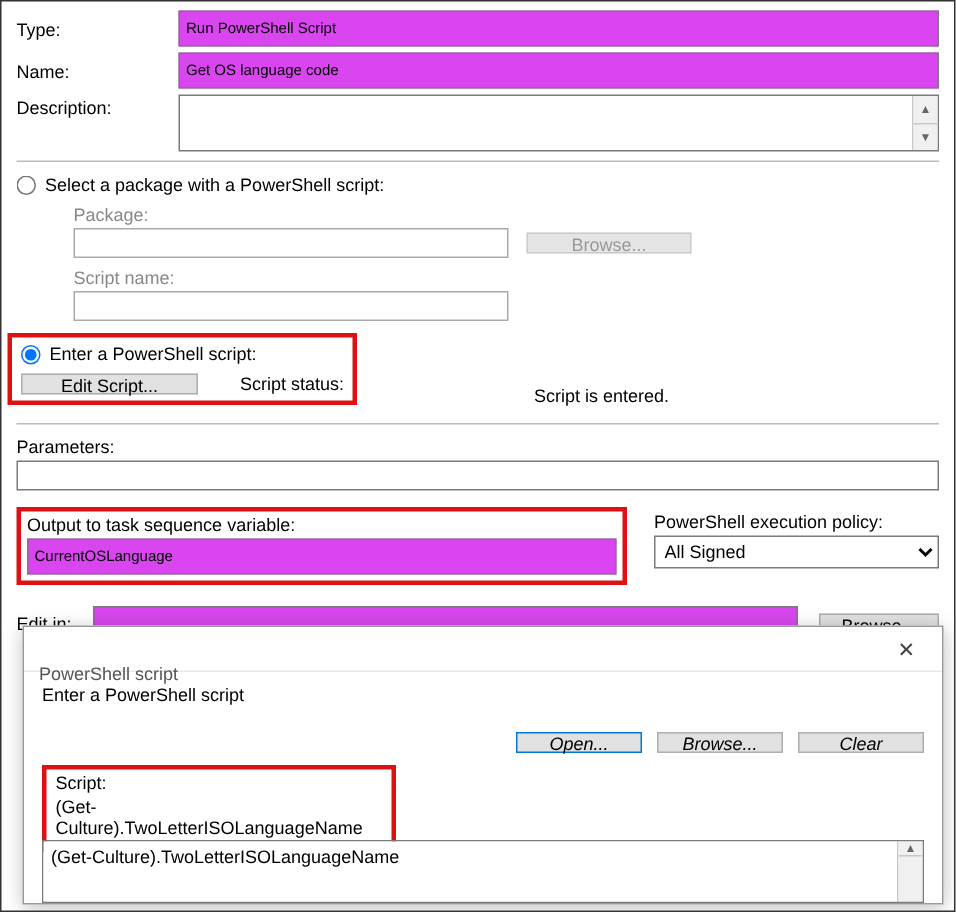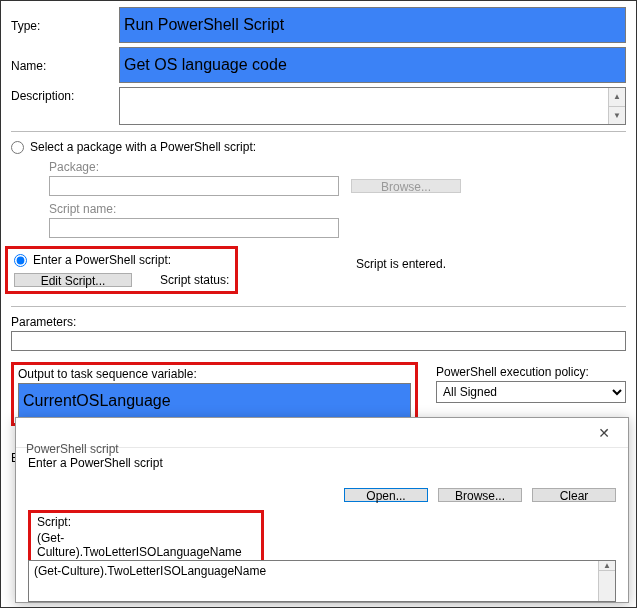--- a/index.html
+++ b/index.html
@@ -24,26 +24,26 @@
     margin-bottom: 4px;
   }
   .row .lbl {
     width: 108px;
     flex-shrink: 0;
     padding-top: 2px;
   }
   .row .lbl.top { align-self: flex-start; }
   .txt {
     flex: 1;
-    height: 36px;
+    height: 24px;
     border: 1px solid #7a7a7a;
     padding: 1px 4px;
-    background: #3b82f6;
-    font-family: inherit;
-    font-size: 16px;
+    background: #d946ef;
+    font-family: inherit;
+    font-size: 10px;
   }
   .desc-wrap {
     flex: 1;
     display: flex;
     border: 1px solid #7a7a7a;
     height: 38px;
   }
   .desc-text {
     flex: 1;
     border: none;
@@ -211,21 +211,21 @@
     padding: 8px 12px 0 12px;
     flex: 1;
     position: relative;
   }
   .dlg-buttons {
     display: flex;
     justify-content: flex-end;
     gap: 10px;
     margin: 18px 0 8px 0;
   }
-  .dlg-buttons .btn { width: 84px; }
+  .dlg-buttons .btn { width: 84px; font-style: italic; }
   .script-red {
     border: 3px solid #d11;
     padding: 2px 6px 6px 6px;
     width: 236px;
   }
   .script-red .s-lbl { display:block; margin-bottom: 2px; }
   .script-area-wrap {
     position: absolute;
     left: 12px;
     right: 12px;

